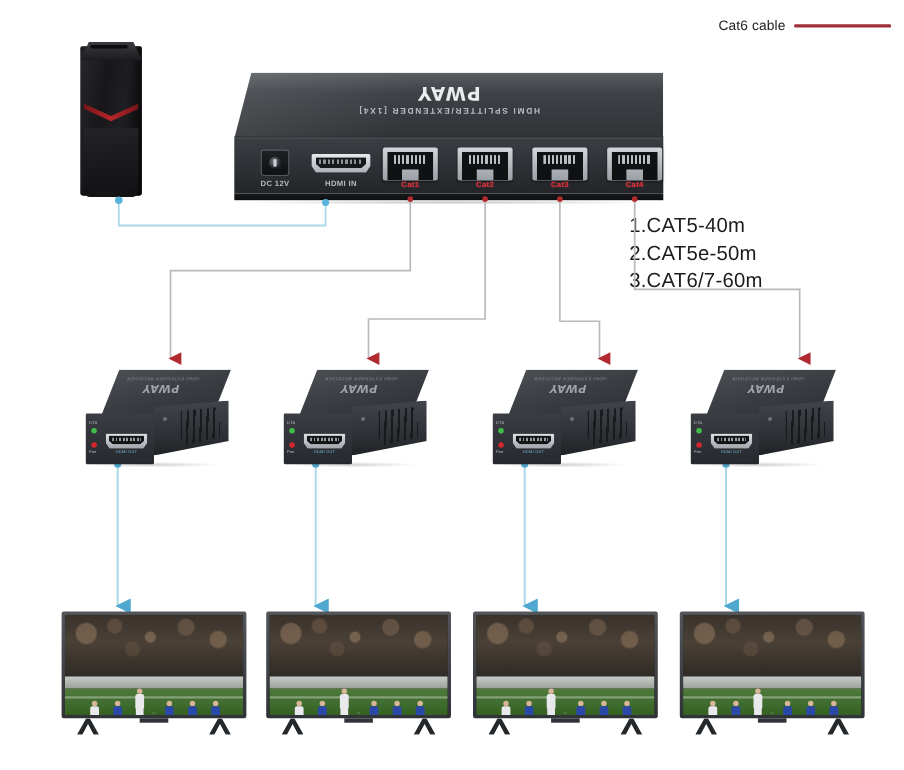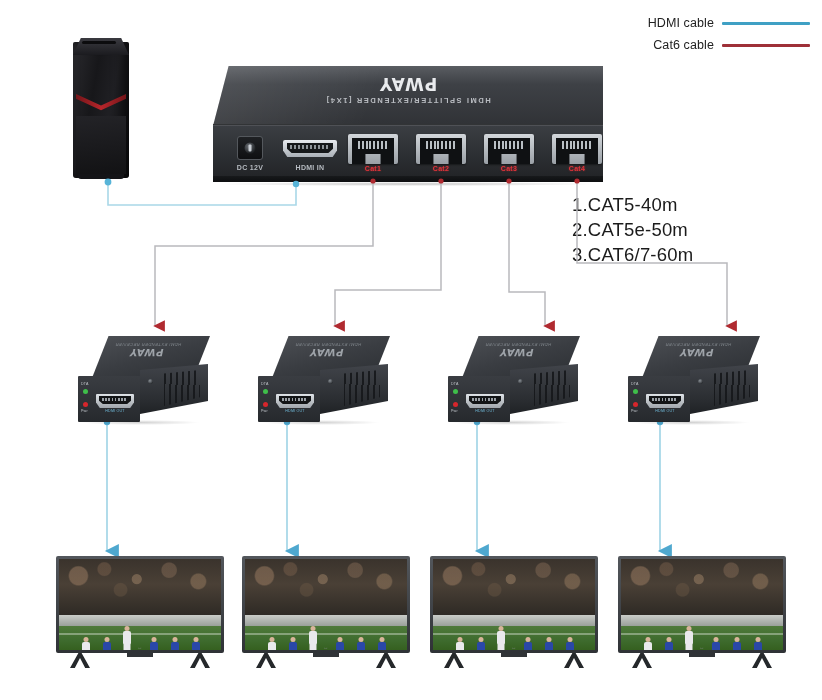--- a/index.html
+++ b/index.html
@@ -316,24 +316,20 @@
     position: absolute; left: 50%; transform: translateX(-50%);
     top: 90px; font-size: 3.6px; color: #8b9095; letter-spacing: .4px;
   }
 </style>
 </head>
 <body>
 
 <div id="stage">
 
   <div class="legend">
-    <div class="legend-row">
-      <span class="legend-label">HDMI cable</span>
-      <span class="legend-line" id="lg0" style="background: rgb(63, 160, 196);"></span>
-    </div>
     <div class="legend-row">
       <span class="legend-label">Cat6 cable</span>
       <span class="legend-line" id="lg1" style="background: rgb(158, 48, 56);"></span>
     </div>
   </div>
 
   <div class="pc">
     <div class="pc-body"></div>
     <div class="pc-top"></div>
     <div class="pc-vent"></div>

